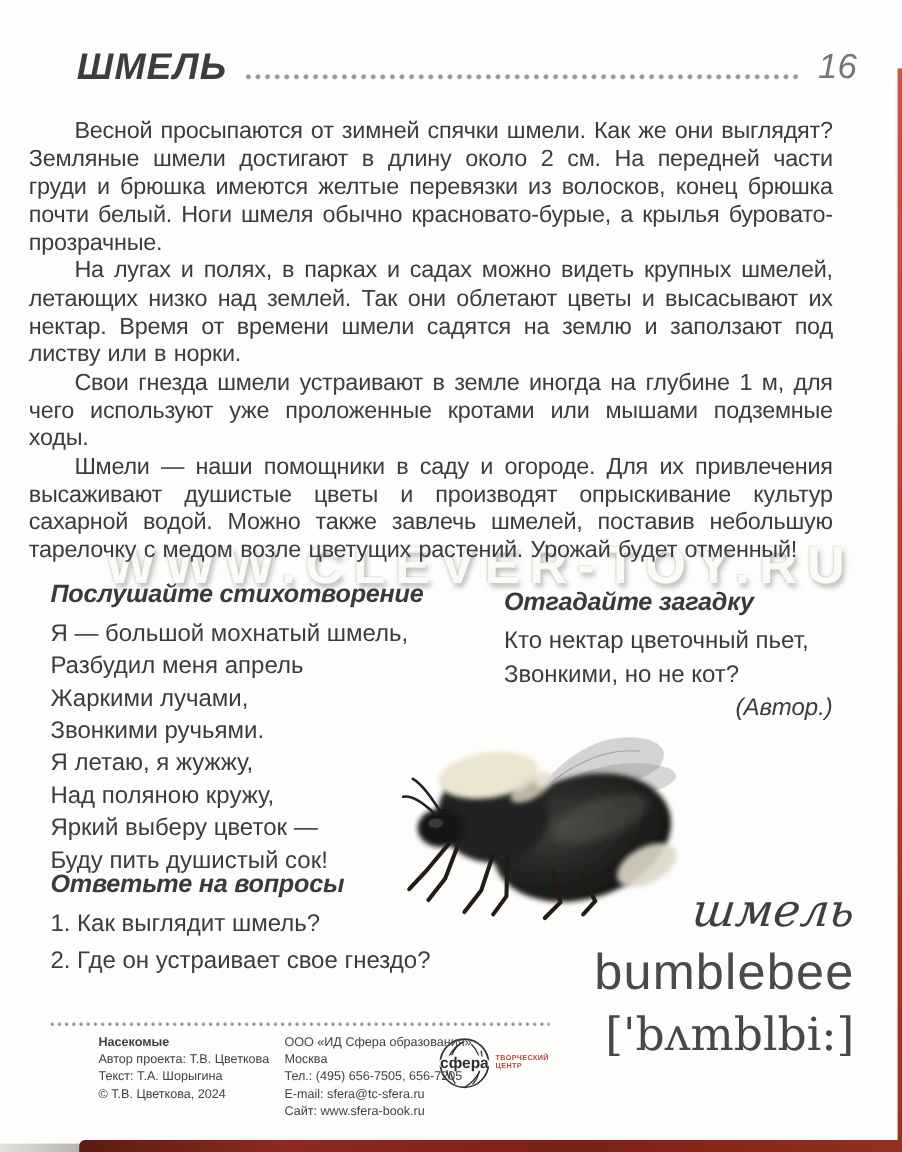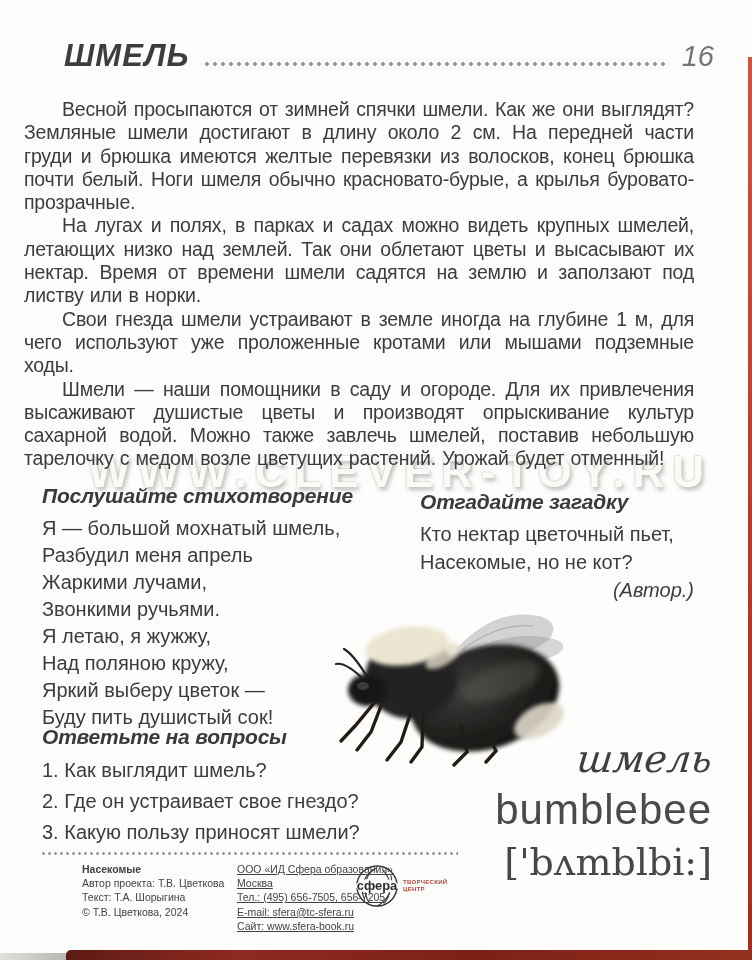--- a/index.html
+++ b/index.html
@@ -58,24 +58,24 @@
   .vocab-en { font-size:42px; color:#4a4a4a; letter-spacing:1px; line-height:1.15;
     margin-top:6px; font-weight:normal; }
   .vocab-tr { font-family:"DejaVu Serif", serif; font-size:38px; color:#474747;
     margin-top:8px; line-height:1.1; }
   
   .footer-sep { position:absolute; left:42px; top:852px; width:416px; height:3px;
     background-image:radial-gradient(circle at 1.5px 1.5px,#8d8d8d 1.1px,transparent 1.5px);
     background-size:6px 3px; background-repeat:repeat-x; }
   .footer { position:absolute; left:42px; top:862px; width:420px; display:flex; z-index:1;margin-left:40px; }
   .fcol1 { width:155px; }
-  .fcol2 { width:175px;text-decoration:underline; }
+  .fcol2 { width:175px; }
   .footer div { font-size:10.5px; line-height:14.2px; color:#424242; }
   .fbold { font-weight:bold; }
-  .flogo { position:absolute; left:355px; top:864px; display:flex; align-items:center; }
+  .flogo { position:absolute; left:365px; top:864px; display:flex; align-items:center; }
   .flogo-sub { margin-left:4px; font-size:6px; line-height:7px; color:#b0493c;
     font-weight:bold; letter-spacing:.3px; }
 </style>
 </head>
 <body>
 
 <div class="page">
 
   <div class="watermark">WWW.CLEVER-TOY.RU</div>
 
@@ -103,31 +103,30 @@
       <div>Над поляною кружу,</div>
       <div>Яркий выберу цветок —</div>
       <div>Буду пить душистый сок!</div>
     </div>
   </div>
 
   <div class="riddle-col">
     <div class="sec-heading">Отгадайте загадку</div>
     <div class="riddle">
       <div>Кто нектар цветочный пьет,</div>
-      <div>Насекомые, но не кот?</div>
+      <div>Звонкими, но не кот?</div>
       <div class="riddle-answer">(Автор.)</div>
     </div>
   </div>
 
   <div class="questions-col">
     <div class="sec-heading">Ответьте на вопросы</div>
     <div class="questions">
       <div>1. Как выглядит шмель?</div>
       <div>2. Где он устраивает свое гнездо?</div>
-      <div>3. Какую пользу приносят шмели?</div>
     </div>
   </div>
 
   <div class="bee">
     <svg viewBox="0 0 246 170" width="246" height="170">
       <defs>
         <radialGradient id="bodyGrad" cx="40%" cy="35%" r="75%">
           <stop offset="0%" stop-color="#3d3d3b"></stop>
           <stop offset="55%" stop-color="#222220"></stop>
           <stop offset="100%" stop-color="#121210"></stop>

